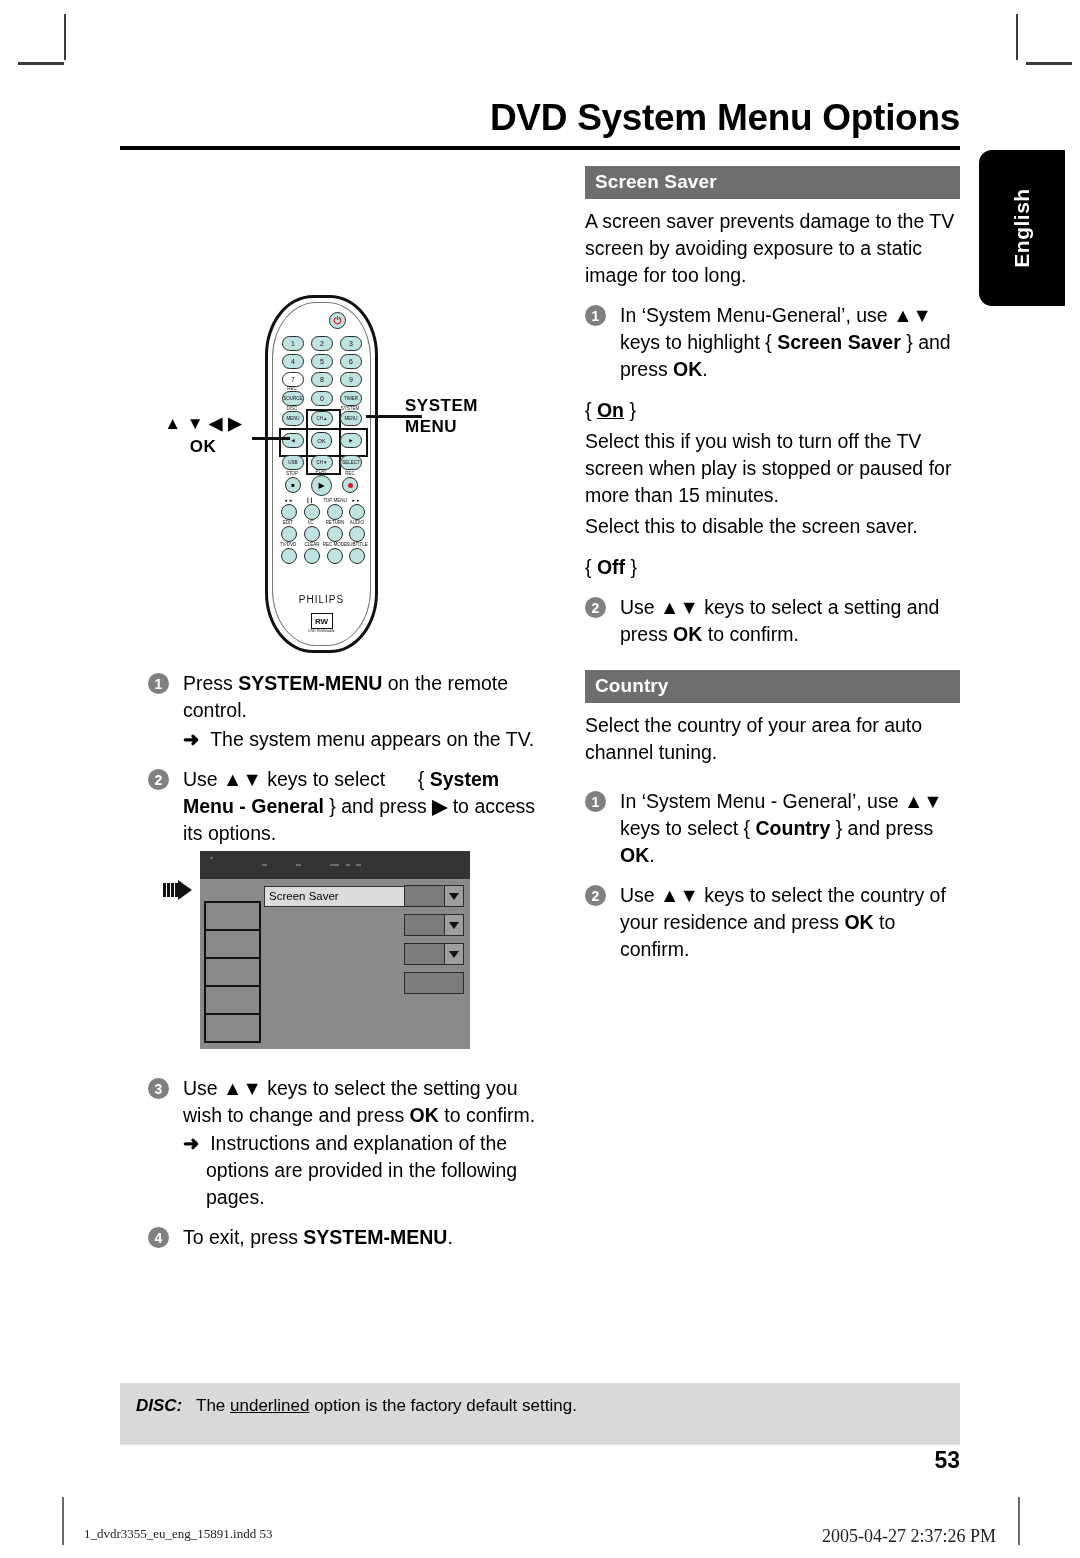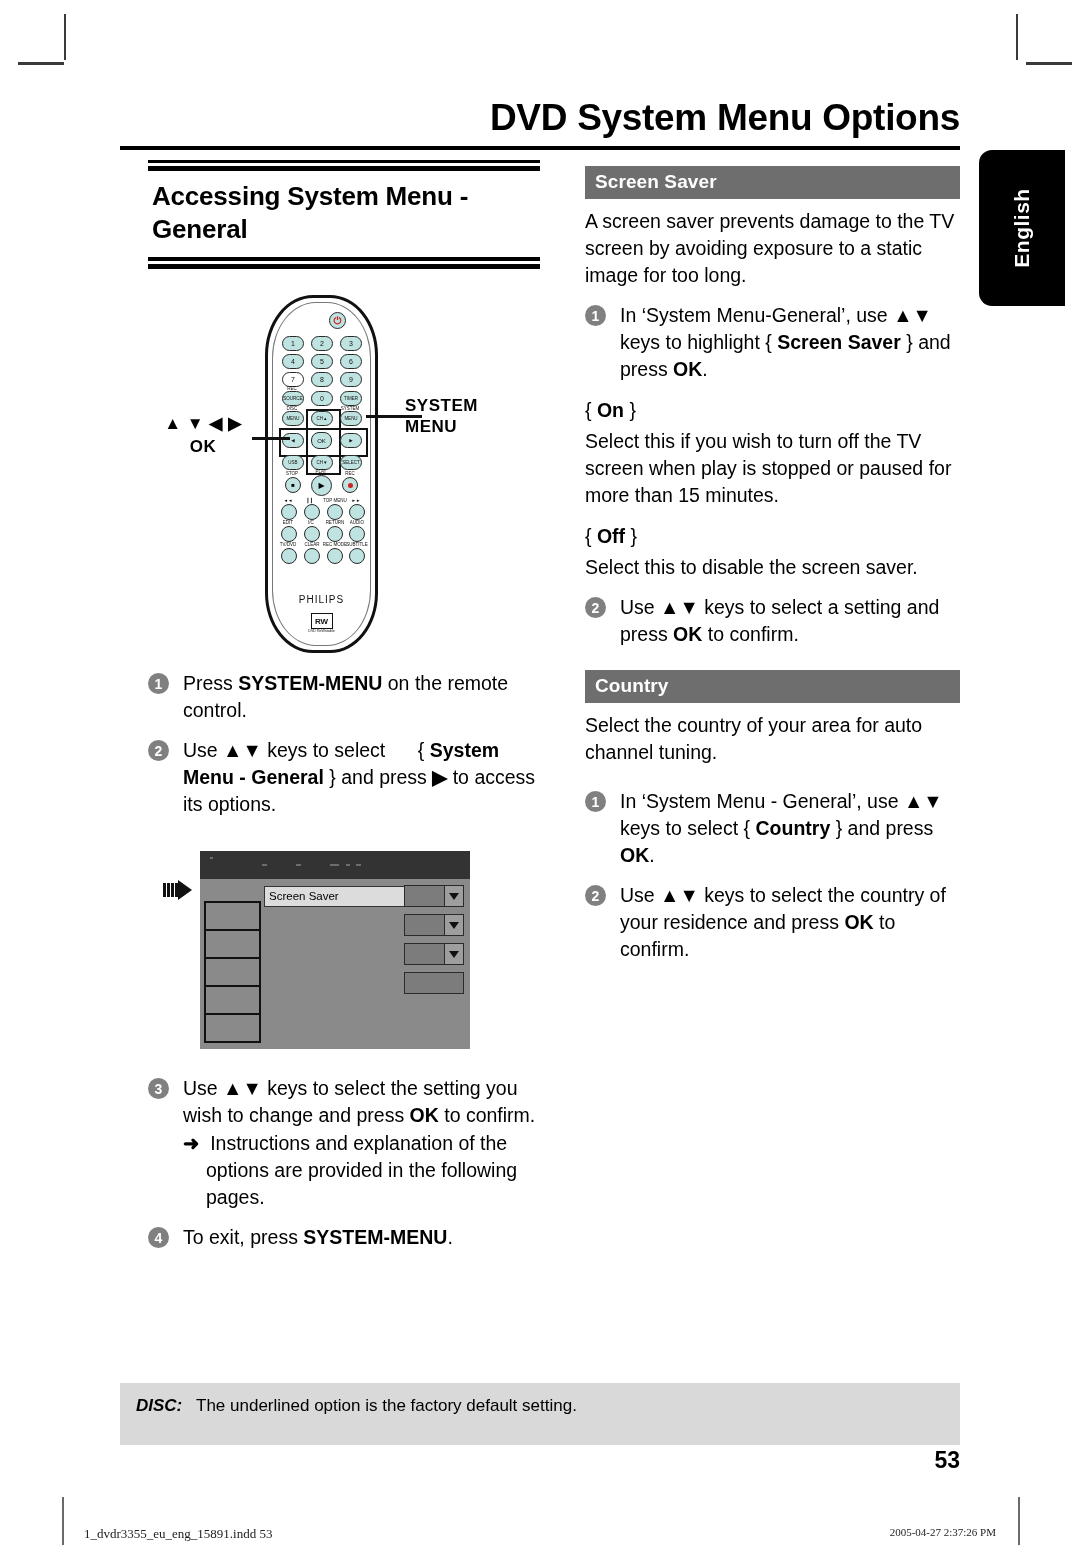--- a/index.html
+++ b/index.html
@@ -55,21 +55,21 @@
   
   .bar{
     background:#6e6e6e;color:#fff;font-size:19px;font-weight:bold;
     padding:5px 0 6px 10px;letter-spacing:0.1px;
   }
 
   
   .p{font-size:19.5px;line-height:1.385;margin:9px 0 0 0;}
   .p.tight{margin-top:4px;}
   b{font-weight:bold;}
-  .u{}
+  .u{text-decoration:underline;}
 
   
   .step{position:relative;padding-left:35px;font-size:19.5px;line-height:1.385;margin-top:13px;}
   .num{
     position:absolute;left:0;top:3px;width:21px;height:21px;border-radius:50%;
     background:#808080;color:#fff;font-size:14px;font-weight:bold;
     display:flex;align-items:center;justify-content:center;line-height:1;
   }
   .arrow-line{padding-left:23px;text-indent:-23px;}
   .ar{font-weight:bold;}
@@ -151,51 +151,39 @@
   .tips .lbl{position:absolute;left:16px;top:13px;font-size:17px;font-weight:bold;font-style:italic;}
   .tips .l1{position:absolute;left:76px;top:13px;font-size:17px;}
   .tips .l2{position:absolute;left:76px;top:37px;font-size:17px;}
 
   .pageno{position:absolute;right:120px;top:1447px;font-size:23px;font-weight:bold;}
 
   
   .foot-rule-l{position:absolute;left:62px;top:1497px;width:2px;height:48px;background:#6a6a6a;}
   .foot-rule-r{position:absolute;left:1018px;top:1497px;width:2px;height:48px;background:#6a6a6a;}
   .foot-l{position:absolute;left:84px;top:1526px;font-size:13px;color:#222;font-family:"Liberation Serif",serif;}
-  .foot-r{position:absolute;right:84px;top:1526px;font-size:11px;color:#222;font-family:"Liberation Serif",serif;}
+  .foot-r{position:absolute;right:84px;top:1526px;font-size:18px;color:#222;font-family:"Liberation Serif",serif;}
 </style>
 </head>
 <body>
 
 <div class="page">
 
   <div class="cm cm-v" style="left:64px;top:14px;"></div>
   <div class="cm cm-h" style="left:18px;top:62px;"></div>
   <div class="cm cm-v" style="left:1016px;top:14px;"></div>
   <div class="cm cm-h" style="left:1026px;top:62px;"></div>
 
   <div class="doc-title">DVD System Menu Options</div>
   <div class="header-rule"></div>
 
   <div class="lang-tab">
     <span>English</span>
   </div>
 
-  <div class="col-l">
-
-    <div class="rule-pair">
-      <div class="r1"></div>
-        <div class="r2"></div>
-    </div>
-    <div class="sec-heading">Accessing System Menu - General</div>
-    <div class="rule-pair bot">
-      <div class="r1"></div>
-        <div class="r2"></div>
-    </div>
-  </div>
 
   <div class="remote-wrap">
 
     <div class="rbody">
 
       <div class="pwr" style="left:61px;top:14px;">
           <i>⏻</i>
         </div>
 
       <div class="btn num" style="left:14px;top:38px;">1</div>
@@ -279,20 +267,23 @@
 
     <div class="leader" style="left:218px;top:125px;width:56px;"></div>
     <div class="callout-label" style="left:257px;top:106px;">SYSTEM</div>
     <div class="callout-label" style="left:257px;top:127px;">MENU</div>
   </div>
 
   <div style="position:absolute;left:148px;top:657px;width:392px;">
     <div class="step">
       <div class="num">1</div>
       <div>Press <b>SYSTEM-MENU</b> on the remote control.</div>
+      <div class="arrow-line" style="margin-top:2px;">
+        <span class="ar">➜</span>&nbsp;&nbsp;<span>The system menu appears on the TV.</span>
+      </div>
     </div>
     <div class="step">
       <div class="num">2</div>
       <div>Use <b>▲▼</b> keys to select &nbsp;&nbsp;&nbsp;&nbsp;&nbsp;{ <b>System Menu - General</b> } and press <b>▶</b> to access its options.</div>
     </div>
   </div>
 
   <div class="fat-arrow">
     <span style="left:0;"></span>
       <span style="left:4px;"></span>
@@ -351,24 +342,24 @@
     <div class="step">
       <div class="num">1</div>
       <div>In ‘System Menu-General’, use <b>▲▼</b> keys to highlight { <b>Screen Saver</b> } and press <b>OK</b>.</div>
     </div>
 
     <div class="p" style="margin-top:14px;">
       { <b class="u">On</b> }
     </div>
     <div class="p tight">Select this if you wish to turn off the TV screen when play is stopped or paused for more than 15 minutes.</div>
 
+    <div class="p tight">Select this to disable the screen saver.</div>
     <div class="p" style="margin-top:14px;">
       { <b>Off</b> }
     </div>
-    <div class="p tight">Select this to disable the screen saver.</div>
 
     <div class="step">
       <div class="num">2</div>
       <div>Use <b>▲▼</b> keys to select a setting and press <b>OK</b> to confirm.</div>
     </div>
 
     <div class="bar" style="margin-top:22px;">Country</div>
     <div class="p">Select the country of your area for auto channel tuning.</div>
 
     <div class="step" style="margin-top:22px;">

